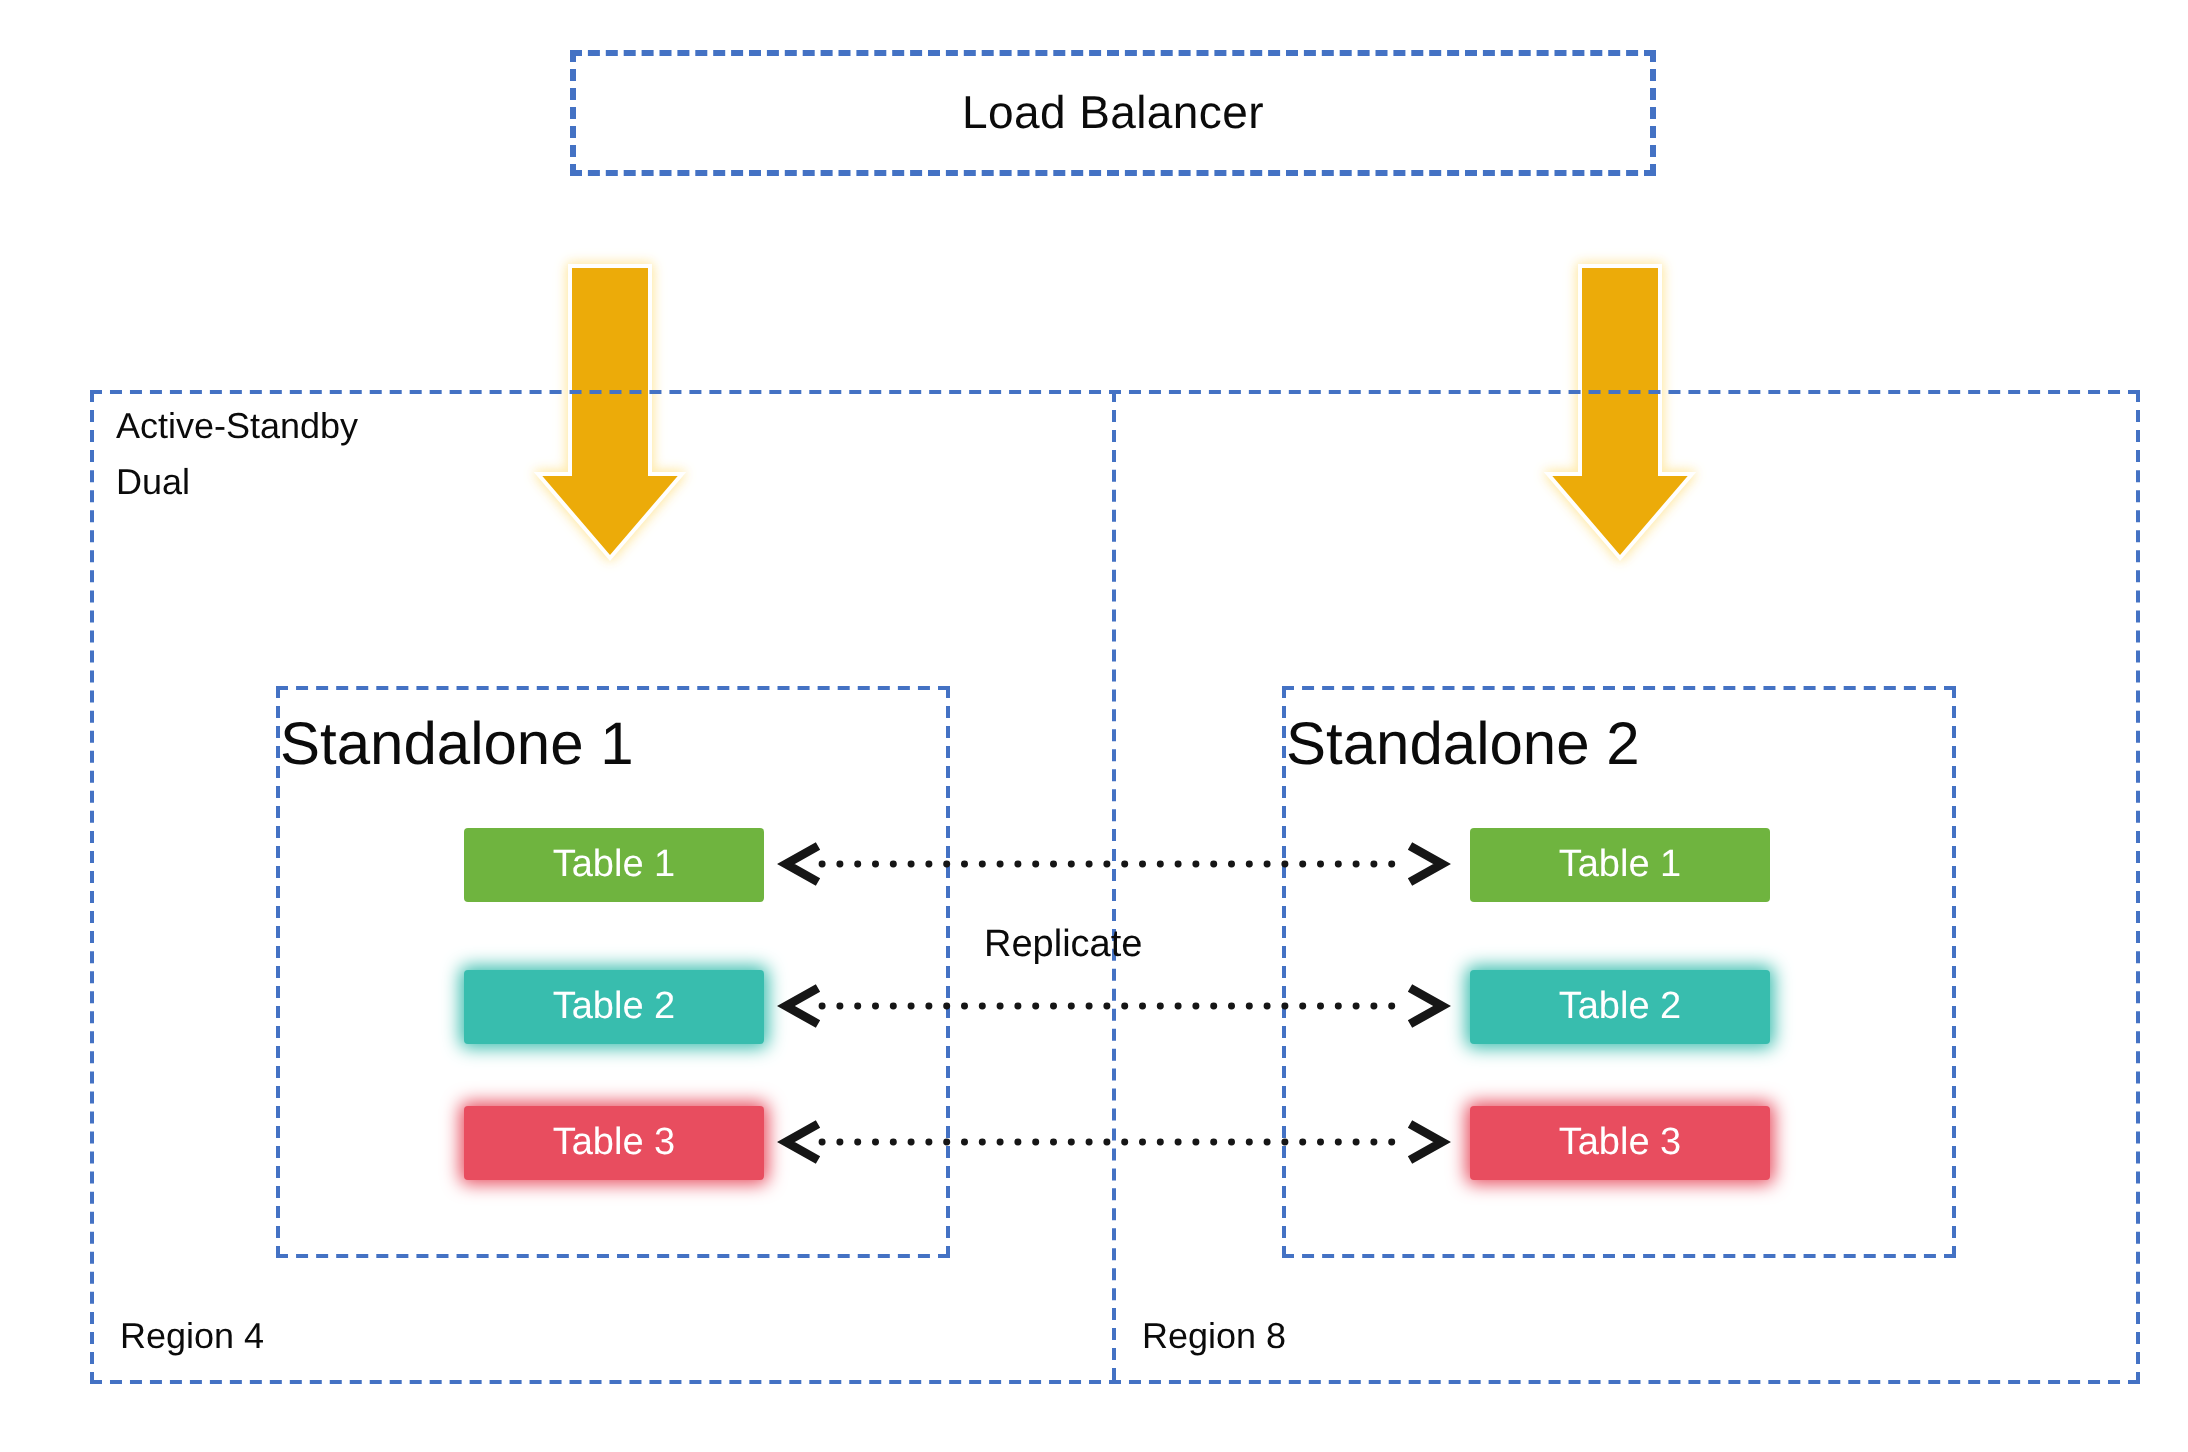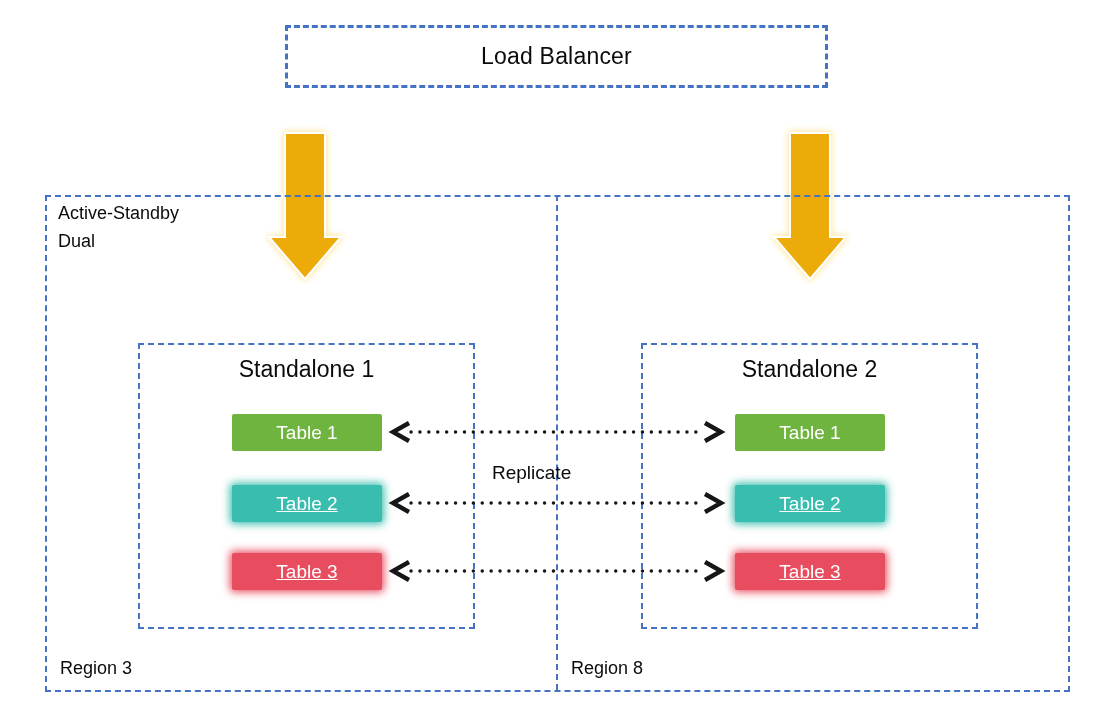--- a/index.html
+++ b/index.html
@@ -42,30 +42,30 @@
   .region-label.r2{left:571px;top:658px;}
 
   
   .standalone{
     top:343px;height:286px;border:2px dashed #4472c4;
     box-sizing:border-box;
   }
   .standalone.s1{left:138px;width:337px;}
   .standalone.s2{left:641px;width:337px;}
   .standalone-title{
-    margin-top:11px;text-align:center;font-size:23px;color:#0b0b0b;
+    margin-top:11px;text-align:left;font-size:30px;color:#0b0b0b;
   }
 
   
   .table-chip{
     width:150px;height:37px;border-radius:2px;
     display:flex;align-items:center;justify-content:center;
     font-size:19px;color:#ffffff;
   }
-  .table-chip.glow{box-shadow:0 0 9px 2px var(--glow);text-decoration:underline;}
+  .table-chip.glow{box-shadow:0 0 9px 2px var(--glow);}
   .pos-l{left:232px;} .pos-r{left:735px;}
   .row1{top:414px;text-align:center;} .row2{top:485px;} .row3{top:553px;}
 
   
   .connector{left:383px;width:348px;height:26px;}
   .connector.c1{top:419px;}
   .connector.c2{top:490px;}
   .connector.c3{top:558px;}
 
   .replicate-label{
@@ -90,21 +90,21 @@
   </svg>
 
   <div class="abs region-container"></div>
   <div class="abs divider"></div>
 
   <div class="abs group-label">
     <div>Active-Standby</div>
     <div>Dual</div>
   </div>
 
-  <div class="abs region-label r1">Region 3</div>
+  <div class="abs region-label r1">Region 4</div>
   <div class="abs region-label r2">Region 8</div>
 
   <div class="abs standalone s1">
     <div class="standalone-title">Standalone 1</div>
   </div>
   <div class="abs standalone s2">
     <div class="standalone-title">Standalone 2</div>
   </div>
 
   <div class="abs table-chip pos-l row1" style="background-color: rgb(111, 180, 63);">Table 1</div>

